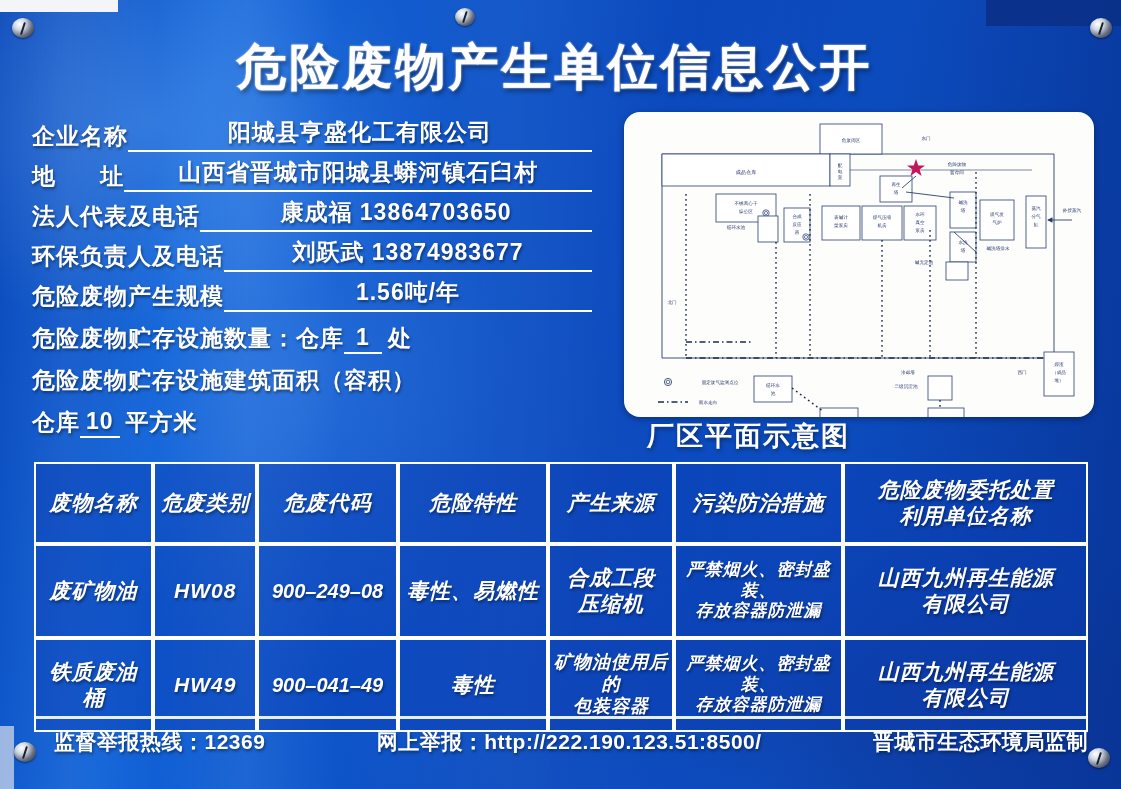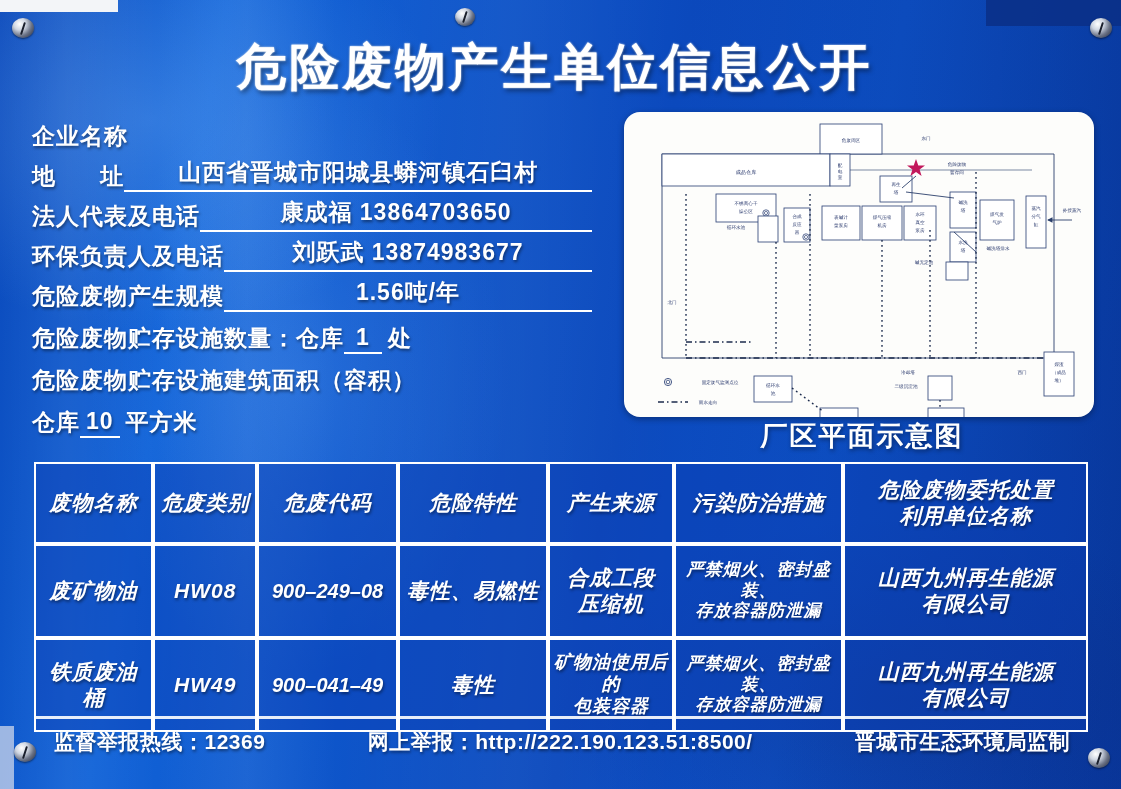--- a/index.html
+++ b/index.html
@@ -63,21 +63,21 @@
   .plain{flex:0 0 auto;padding-left:6px;}
   .inlinefill{display:inline-block;border-bottom:2px solid #fff;padding:0 6px 1px 6px;min-width:26px;text-align:center;}
   .irow.wide{height:42px;}
 
   
   .diagram-wrap{position:absolute;left:624px;top:112px;width:470px;height:305px;}
   .diagram{width:100%;height:100%;background:#fdfdfb;border-radius:16px;
            box-shadow:0 2px 6px rgba(0,0,0,.35);overflow:hidden;position:relative;
            filter:blur(.25px);}
   .diagram svg{display:block;width:100%;height:100%;}
-  .dcaption{position:absolute;left:627px;top:418px;width:470px;text-align:center;
+  .dcaption{position:absolute;left:647px;top:418px;width:470px;
     color:#fff;font-size:27px;font-weight:bold;letter-spacing:2px;
     text-shadow:1px 2px 4px rgba(0,0,0,.45);}
 
   
   .tablebox{position:absolute;left:34px;top:462px;width:1054px;height:250px;}
   table{border-collapse:separate;border-spacing:0;width:100%;height:100%;table-layout:fixed;font-style:italic;}
   td{
     border:2px solid #ffffff;color:#ffffff;text-align:center;vertical-align:middle;
     background:rgba(10,62,180,.45);
     font-weight:bold;letter-spacing:1px;
@@ -90,21 +90,21 @@
   td.smaller{font-size:17px;}
   td.code{font-size:20px;letter-spacing:0px;}
 
   
   .footrule{position:absolute;left:34px;top:716px;width:1054px;height:3px;background:#ffffff;opacity:.9;}
   .footer{position:absolute;left:34px;top:728px;width:1054px;display:flex;align-items:flex-start;
     justify-content:space-between;color:#fff;font-size:21px;font-weight:bold;letter-spacing:.5px;
     text-shadow:1px 2px 3px rgba(0,0,0,.45);}
   .footer span{white-space:nowrap;}
   .f1{margin-left:20px;}
-  .f3{margin-right:18px;}
+  .f3{}
 </style>
 </head>
 <body>
 
 <div class="board">
   <div class="sheen"></div>
   <div class="topstrip"></div>
   <div class="topdark"></div>
   <div class="leftedge"></div>
 
@@ -123,20 +123,21 @@
   <div class="screw s5">
       <i></i>
     </div>
 
   <div class="title">危险废物产生单位信息公开</div>
 
   <div class="info">
 
     <div class="irow">
       <span class="lbl">企业名称</span>
+      <span class="fill">阳城县亨盛化工有限公司</span>
     </div>
 
     <div class="irow">
       <span class="lbl">地      址</span>
       <span class="fill">山西省晋城市阳城县蟒河镇石臼村</span>
     </div>
 
     <div class="irow">
       <span class="lbl">法人代表及电话</span>
       <span class="fill">康成福 13864703650</span>

